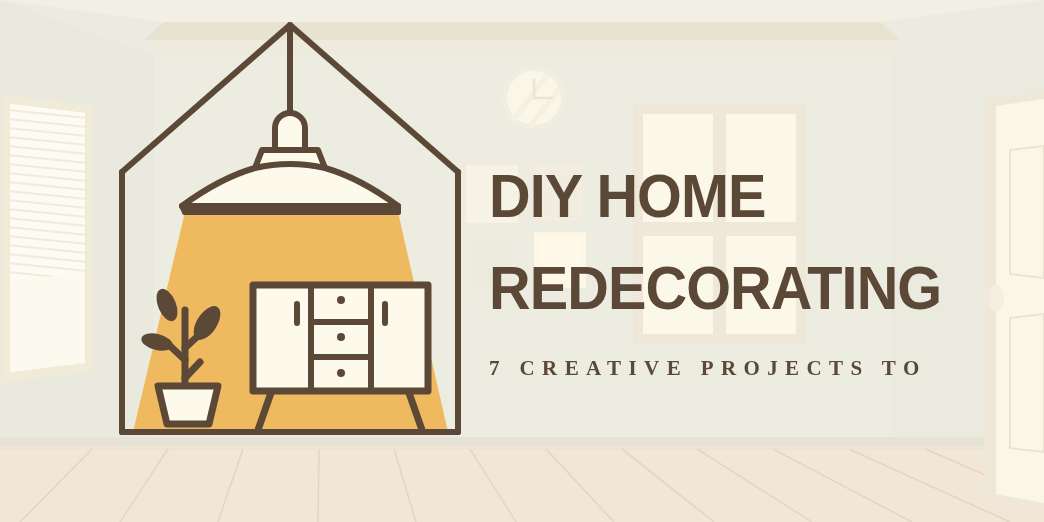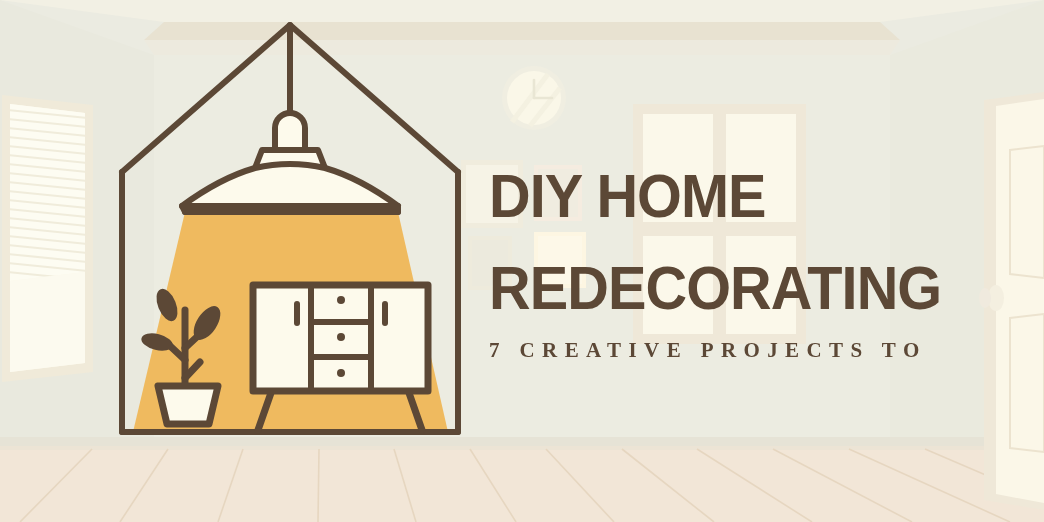--- a/index.html
+++ b/index.html
@@ -33,21 +33,21 @@
   .title-line.l2{font-size:62px;}
   .subtitle-line{
     font-family:"Liberation Serif", serif;
     font-weight:bold;
     font-size:21px;
     line-height:33px;
     letter-spacing:7.4px;
     color:#5c4836;
     white-space:nowrap;
   }
-  .subtitle-wrap{}
+  .subtitle-wrap{margin-top:18px;}
 </style>
 </head>
 <body>
 
 <div id="poster">
 
   <svg class="layer" viewBox="0 0 1044 522" preserveAspectRatio="none">
 
     <rect x="0" y="0" width="1044" height="522" fill="#ebebe1"></rect>
 

